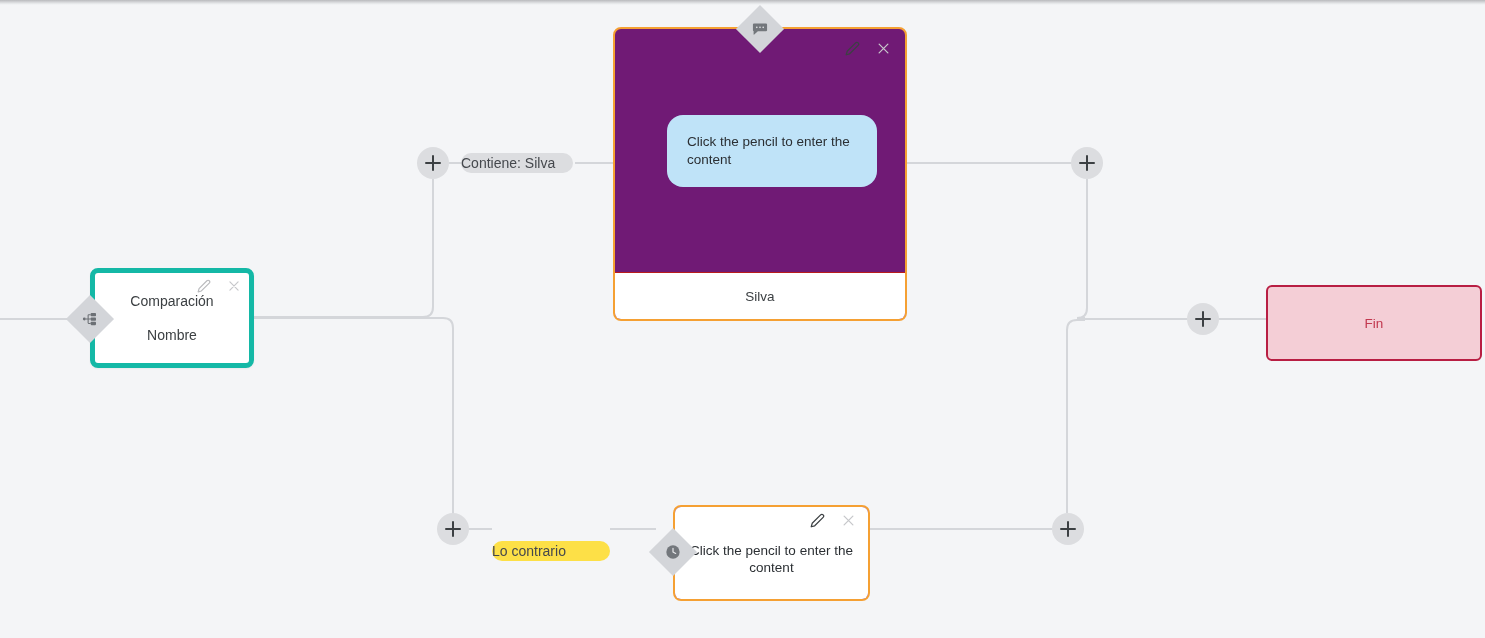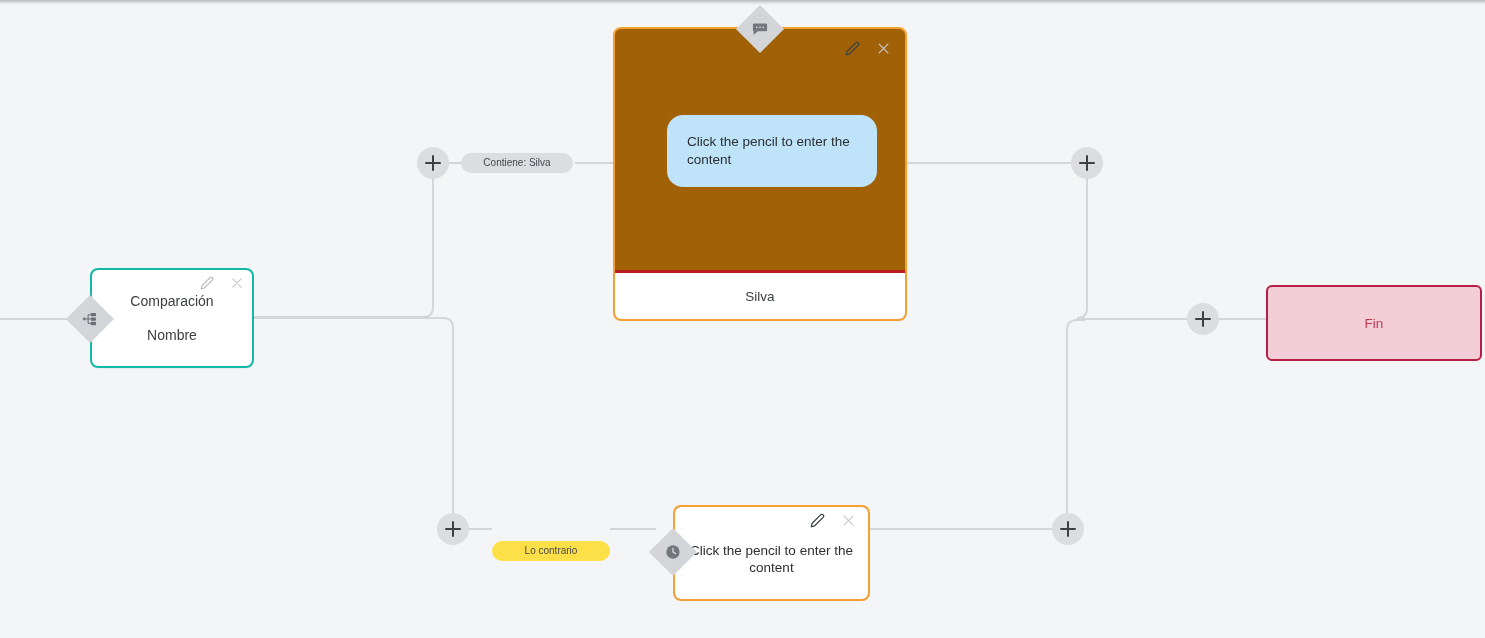--- a/index.html
+++ b/index.html
@@ -63,24 +63,24 @@
   .plus-btn::after {
     top: 8px; left: 15px;
     height: 16px; width: 2px;
   }
 
   
   .edge-pill {
     position: absolute;
     z-index: 13;
     border-radius: 10px;
-    font-size: 10px;
+    font-size: 14px;
     color: #45484d;
     line-height: 20px;
-    text-align: center;
+    text-align: left;
     white-space: nowrap;
     cursor: pointer;
   }
   .edge-pill.gray { background: #dcdde0; }
   .edge-pill.white { background: #fde047; }
 
   
   .diamond {
     position: absolute;
     width: 34px;
@@ -101,28 +101,28 @@
   }
 
   
   .node {
     position: absolute;
     box-sizing: border-box;
     background: #ffffff;
     z-index: 10;
   }
   .node-plain {
-    border: 2px solid #14b8a6;
+    border: 5px solid #14b8a6;
     border-radius: 8px;
     box-shadow: 0 1px 2px rgba(0,0,0,0.05);
   }
   .node-orange {
     border: 2px solid #f5a033;
     border-radius: 8px;
-    background: #a16207;
+    background: #701a75;
   }
   .node-red {
     border: 2px solid #b81e43;
     border-radius: 6px;
     background: #f4ced6;
   }
 
   .node-toolbar {
     position: absolute;
     top: 6px;
@@ -170,21 +170,21 @@
     padding: 18px 20px;
     width: 170px;
     font-size: 13.5px;
     line-height: 1.3;
   }
   .msg-footer {
     position: absolute;
     left: 0; right: 0; bottom: 0;
     height: 46px;
     background: #ffffff;
-    border-top: 3px solid #b91c1c;
+    border-top: 1px solid #b91c1c;
     border-radius: 0 0 6px 6px;
     display: flex;
     align-items: center;
     justify-content: center;
     font-size: 13.5px;
     color: #3c4043;
     margin-top: 9px;
   }
 
   

